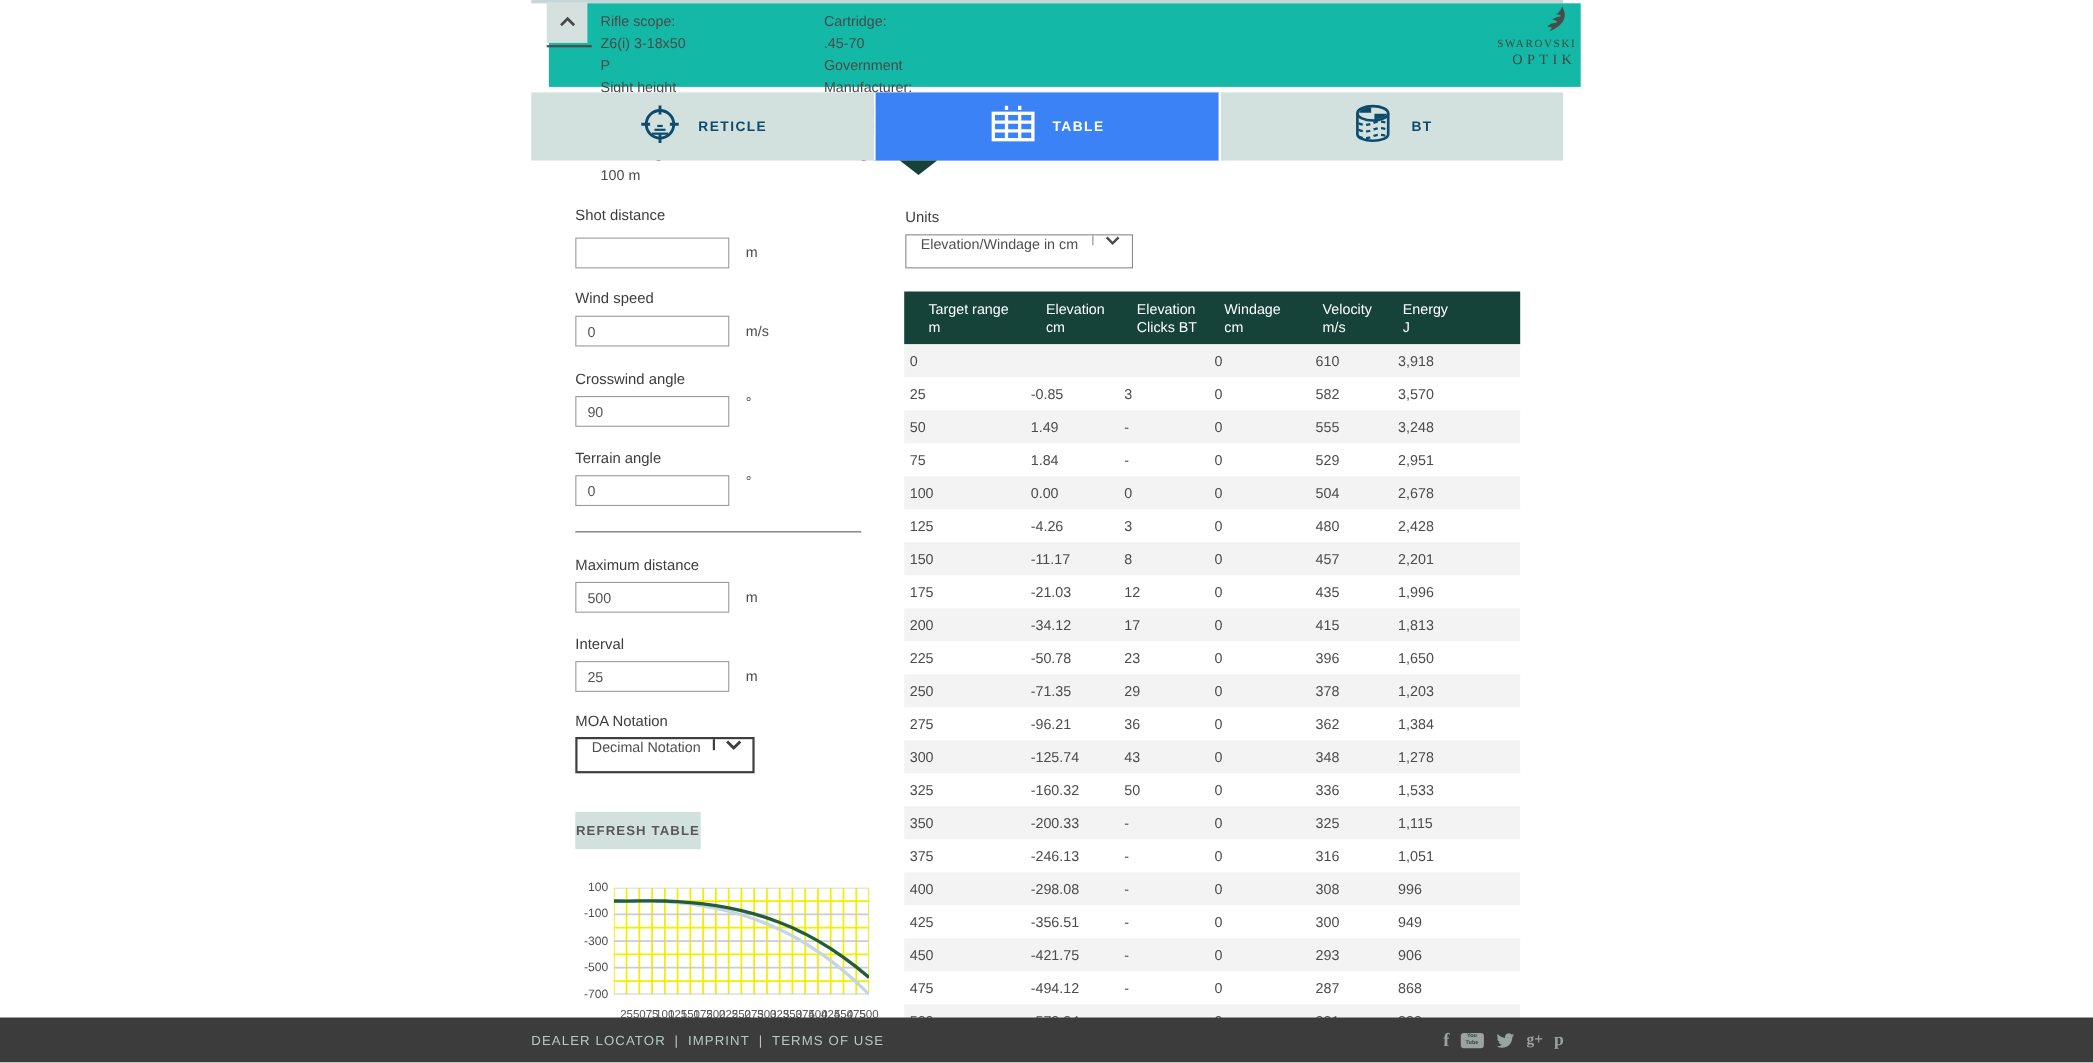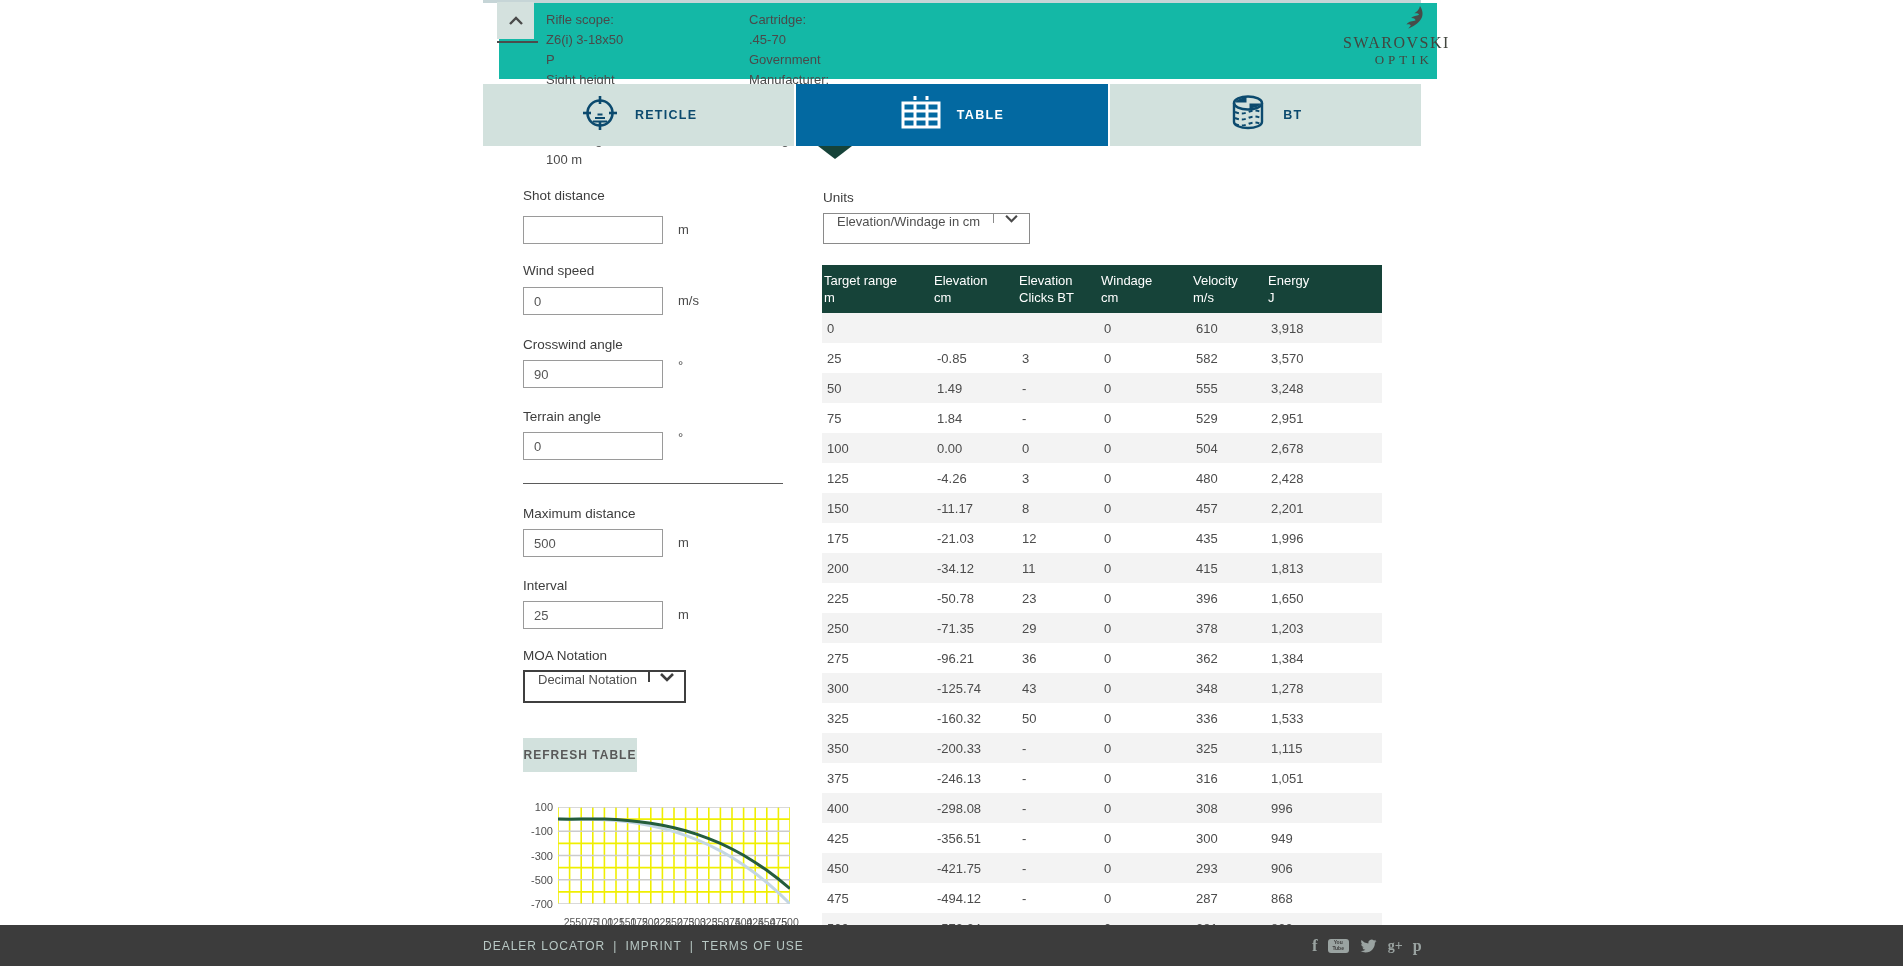--- a/index.html
+++ b/index.html
@@ -12,30 +12,30 @@
   .topline { position:absolute; left:0; top:0; width:938px; height:3px; background:#c6d5d7; }
   .appheader { position:absolute; left:16px; top:3px; width:938px; height:76px; background:#14b8a6; }
   .collapse-btn { position:absolute; left:-2px; top:-1px; width:37px; height:37px;
     background:#d4e1de; display:flex; align-items:center; justify-content:center; cursor:pointer; }
   .collapse-underline { position:absolute; left:-2px; top:38px; width:41px; height:2px; background:#4c4c4c; }
   .specs-col { position:absolute; top:7px; font-size:13px; color:#4a4a4a; line-height:20px; }
   .specs-col.c1 { left:47px; }
   .specs-col.c2 { left:250px; }
   .logo { position:absolute; right:4px; top:2px; width:90px; text-align:right; color:#42463f; }
   .logo .bird { margin-right:6px; }
-  .logo .brand { font-family:"Liberation Serif", serif; font-size:16px; letter-spacing:1.5px; margin-top:-3px;text-align:right; }
+  .logo .brand { font-family:"Liberation Serif", serif; font-size:10px; letter-spacing:1.5px; margin-top:-3px;text-align:right; }
   .logo .sub { font-family:"Liberation Serif", serif; font-size:13px; letter-spacing:4px; }
 
   
   .tabbar { position:absolute; left:0; top:84px; width:938px; height:62px; display:flex; }
   .tab { flex:1 1 0; background:#d2e1dd; display:flex; align-items:center; justify-content:center;
     gap:15px; cursor:pointer; color:#0c4a6e; }
   .tab + .tab { border-left:2px solid #fff; }
   .tab .tab-label { font-size:12.5px; font-weight:bold; letter-spacing:1.3px; }
-  .tab.active { background:#0369a1; color:#fff; }
+  .tab.active { background:#3b82f6; color:#fff; }
   .tab-pointer { position:absolute; top:146px; left:335px; width:0; height:0;
     border-left:17px solid transparent; border-right:17px solid transparent; border-top:13px solid #164339; }
 
   
   .fgroup { position:absolute; left:40px; width:280px; }
   .flabel { font-size:13.5px; color:#3d3d3d; }
   .finput { position:absolute; left:40px; width:140px; height:28px; border:1px solid #9a9a9a;
     background:#fff; font-size:13px; color:#555; padding-left:10px;
     font-family:"Liberation Sans", sans-serif; }
   .funit { position:absolute; left:195px; font-size:13px; color:#4a4a4a; }
@@ -47,21 +47,21 @@
   .moa-select { left:40px; top:670px; width:163px; height:33px; border:2px solid #3f3f3f; }
   .moa-select .sel-arrow { border-left:2px solid #3f3f3f; }
   .units-select { left:340px; top:213px; width:207px; height:31px; border:1px solid #8a8a8a; }
   .units-select .sel-arrow { border-left:1px solid #8a8a8a; }
   .refresh-btn { position:absolute; left:40px; top:738px; width:114px; height:34px;
     background:#d2e1dd; border:none; font-size:12px; font-weight:bold; letter-spacing:1px;
     color:#595959; cursor:pointer; font-family:"Liberation Sans", sans-serif; }
 
   
   .btable { position:absolute; left:339px; top:265px; width:560px; }
-  .thead { display:flex; background:#164339; color:#fff; height:48px; padding:7px 0 0 2px; }
+  .thead { display:flex; background:#164339; color:#fff; height:48px; padding:7px 0 0 22px; }
   .thead .hcell { font-size:13px; line-height:17px; }
   .trow { display:flex; height:30px; align-items:center; padding-left:5px; font-size:13px; color:#4c4c4c; }
   .trow.striped { background:#f3f3f3; }
   .c0 { width:110px; } .c1 { width:85px; } .c2 { width:82px; }
   .c3 { width:92px; } .c4 { width:75px; } .c5 { width:110px; }
 
   
   .chart { position:absolute; left:26px; top:807px; width:300px; height:160px; }
   .chart .ylabel { position:absolute; left:0; width:44px; text-align:right;
     font-size:11px; color:#4f4f4f; }
@@ -303,21 +303,21 @@
             <div class="tcell c0">175</div>
             <div class="tcell c1">-21.03</div>
             <div class="tcell c2">12</div>
             <div class="tcell c3">0</div>
             <div class="tcell c4">435</div>
             <div class="tcell c5">1,996</div>
           </div>
           <div class="trow striped">
             <div class="tcell c0">200</div>
             <div class="tcell c1">-34.12</div>
-            <div class="tcell c2">11</div>
+            <div class="tcell c2">17</div>
             <div class="tcell c3">0</div>
             <div class="tcell c4">415</div>
             <div class="tcell c5">1,813</div>
           </div>
           <div class="trow">
             <div class="tcell c0">225</div>
             <div class="tcell c1">-50.78</div>
             <div class="tcell c2">23</div>
             <div class="tcell c3">0</div>
             <div class="tcell c4">396</div>

